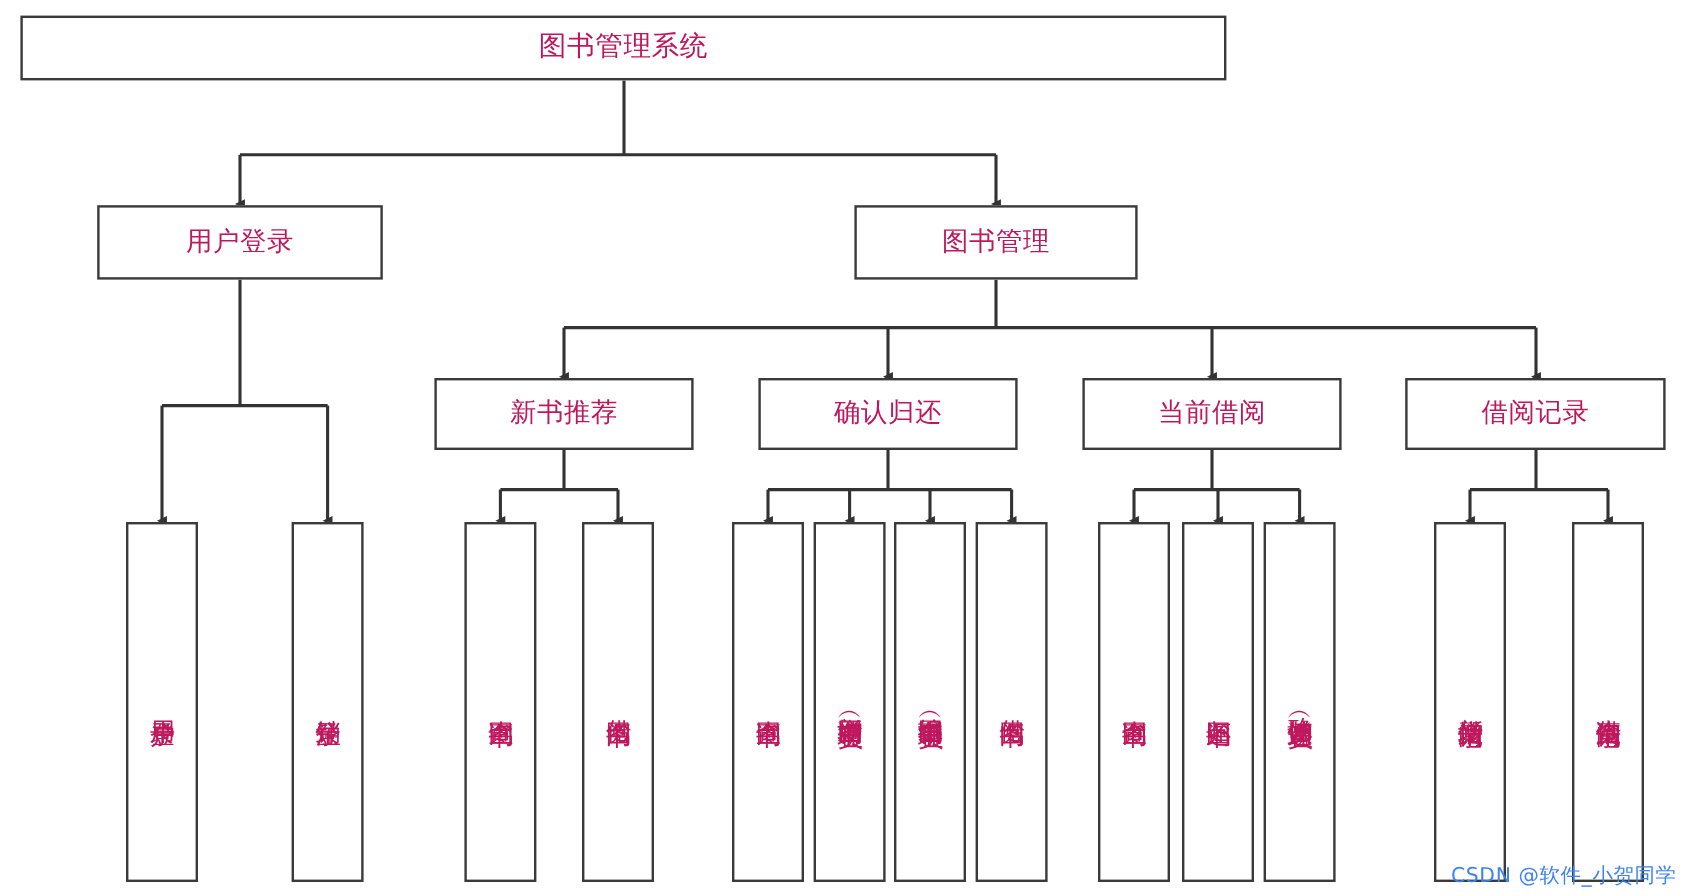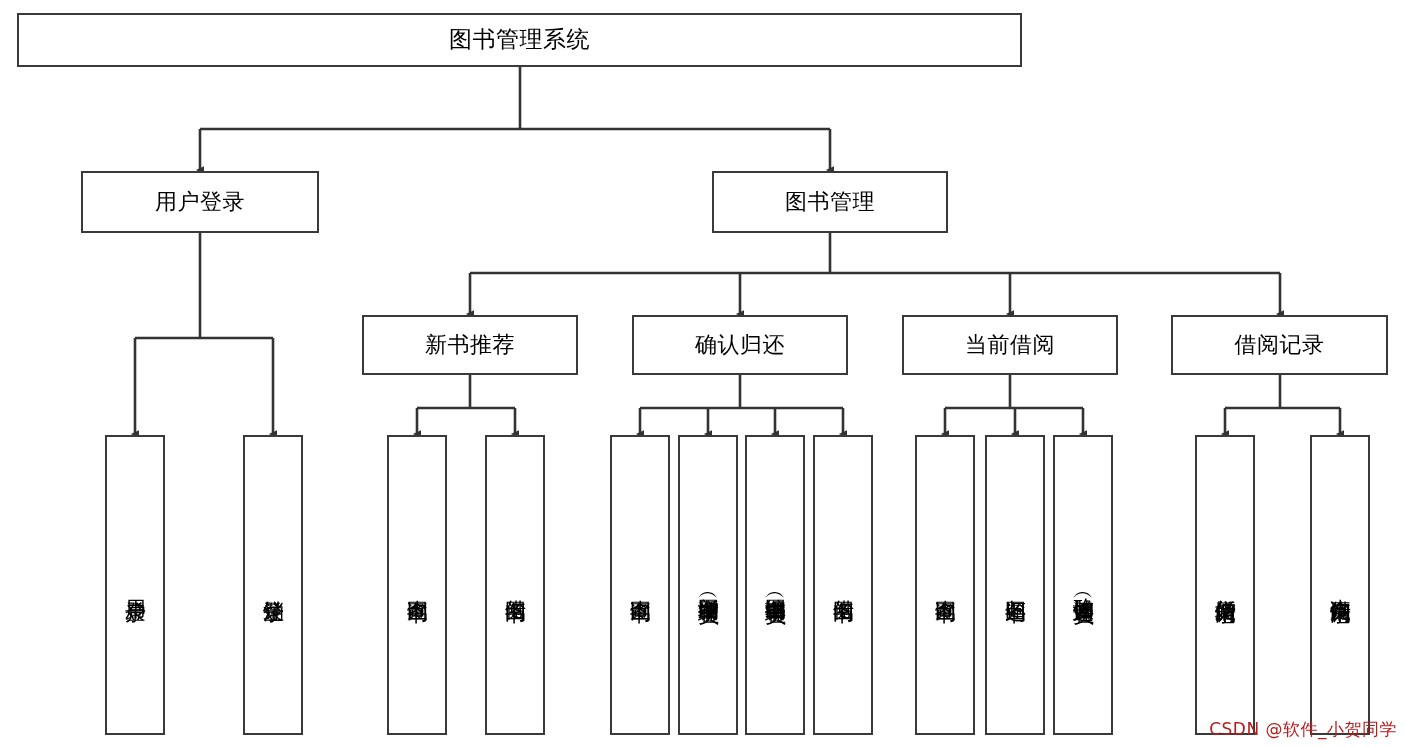--- a/index.html
+++ b/index.html
@@ -33,41 +33,41 @@
     display: flex;
     align-items: center;
     justify-content: center;
     color: #1b1b1b;
   }
   .node-label {
     font-size: 22px;
     line-height: 1.1;
     letter-spacing: 0.5px;
     white-space: nowrap;
-    color: #000000;
+    color: #be185d;
   }
   .node-box.vertical .node-label {
     writing-mode: vertical-rl;
     text-orientation: upright;
     -webkit-writing-mode: vertical-rl;
     font-size: 21px;
     letter-spacing: 1px;
     line-height: 1;
     white-space: nowrap;
   }
   .node-box.root .node-label { font-size: 23px; }
   .node-box.level2 .node-label { font-size: 22px; }
   .node-box.level3 .node-label { font-size: 22px; }
 
   #watermark {
     position: absolute;
     right: 8px;
     bottom: 6px;
     font-size: 17px;
-    color: #b91c1c;
+    color: #3b82f6;
     letter-spacing: 0.5px;
     white-space: nowrap;
     font-family: "DejaVu Sans", "Liberation Sans", sans-serif;
     margin-top: 19px;
   }
 </style>
 </head>
 <body>
 
 <div id="diagram-root">

